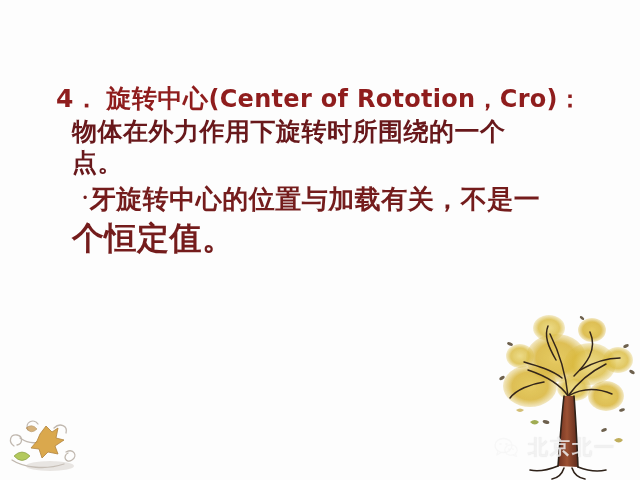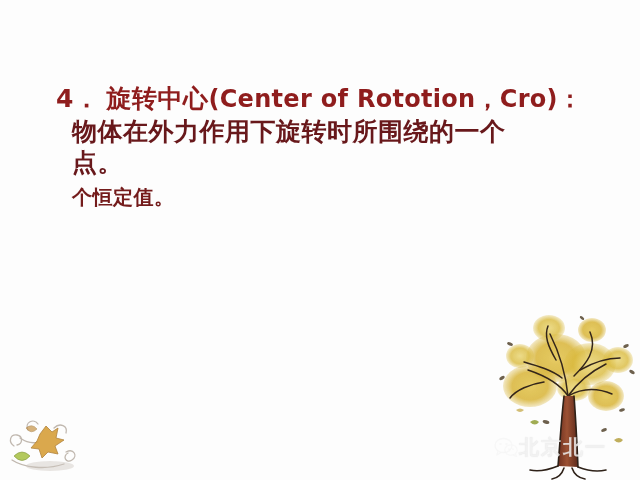--- a/index.html
+++ b/index.html
@@ -74,21 +74,21 @@
     letter-spacing: 0.5px;
     color: #741c1c;
   }
   .bullet-line .dot {
     font-size: 18px;
     vertical-align: 4px;
     margin-right: 1px;
   }
   .bullet-cont {
     padding-left: 72px;
-    font-size: 20px;
+    font-size: 32px;
     line-height: 38px;
     letter-spacing: 0.5px;
     color: #741c1c;
   }
 
   .sp-small { display: inline-block; width: 7px; }
 
   
   #tree {
     position: absolute;
@@ -115,38 +115,41 @@
     display: flex;
     align-items: center;
     pointer-events: none;
   }
   #watermark .wm-text {
     font-family: "DejaVu Serif", serif;
     font-size: 20px;
     font-weight: bold;
     color: rgba(246,246,246,0.80);
     letter-spacing: 2px;
-    margin-left: 1px;
+    margin-left: 10px;
     text-shadow: 0 0 1px rgba(120,120,120,0.25);
   }
 </style>
 </head>
 <body>
 
 <div id="slide">
 
   <div id="text-block">
 
     <div class="line" id="title-line">
       <span class="num">4</span><span class="cn">．</span><span class="sp-small"></span><span class="cn">旋转中心</span><span class="latin">(Center of Rototion，Cro)：</span>
     </div>
 
     <div class="line body-line">物体在外力作用下旋转时所围绕的一个</div>
     <div class="line body-line">点。</div>
 
+    <div class="line bullet-line">
+      <span class="dot">·</span><span>牙旋转中心的位置与加载有关，不是一</span>
+    </div>
     <div class="line bullet-cont">个恒定值。</div>
 
 
 
   </div>
 
   <svg id="tree" viewBox="0 0 154 180">
     <defs>
       <radialGradient id="fg1" cx="50%" cy="50%" r="55%">
         <stop offset="0%" stop-color="#e3c653" stop-opacity="0.95"></stop>

